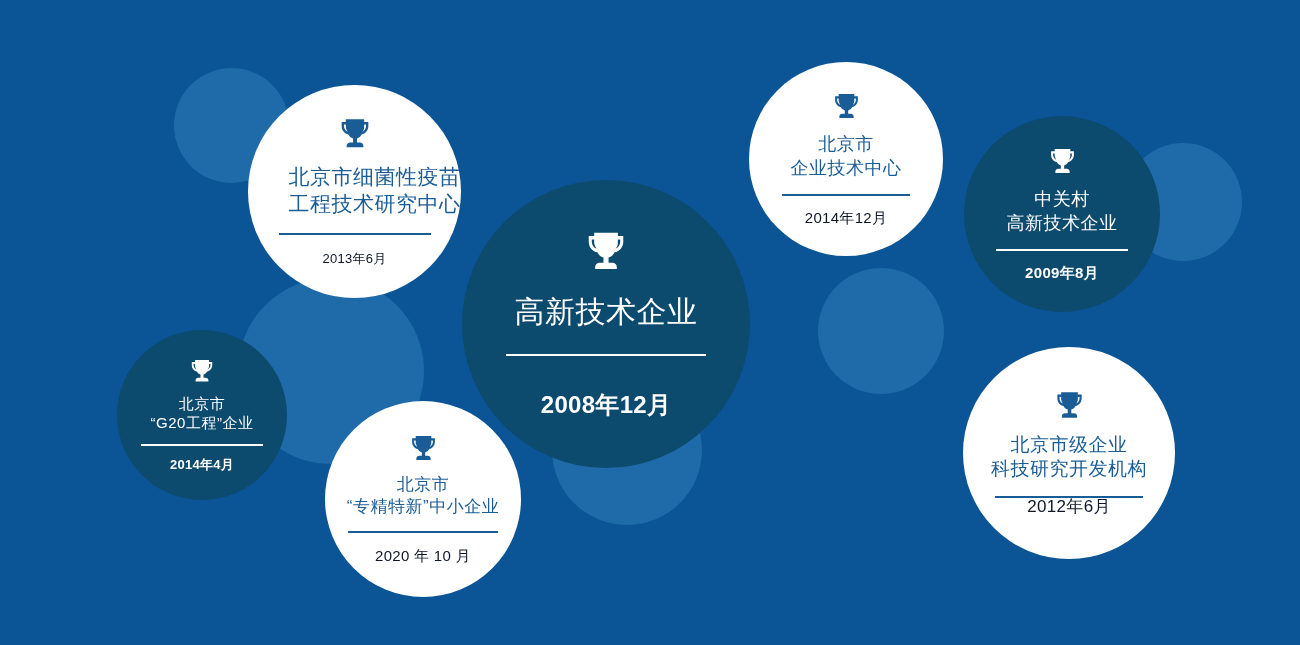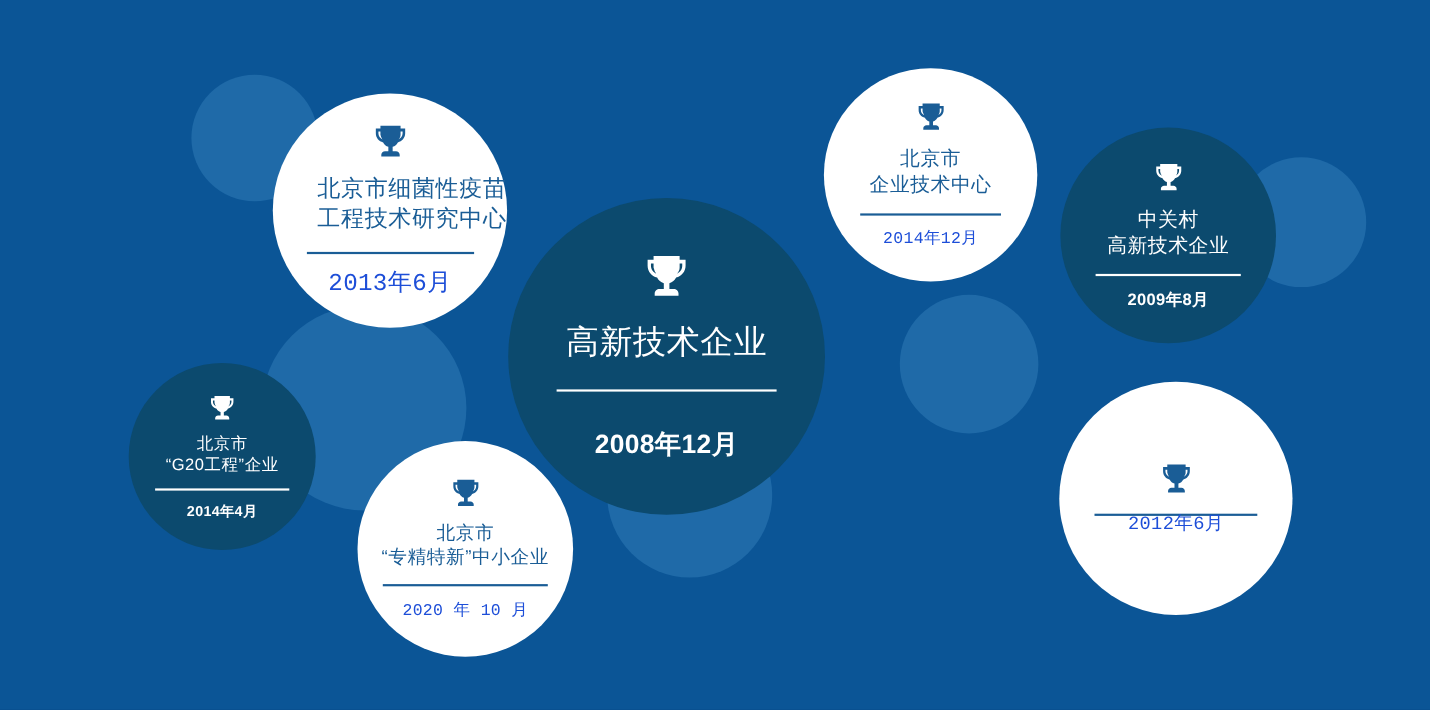--- a/index.html
+++ b/index.html
@@ -54,33 +54,33 @@
 
   .rule {
     height: 2px;
     border: 0;
     margin: 0;
   }
   .bubble.white .rule { background: #1a5d96; }
   .bubble.blue  .rule { background: #ffffff; }
 
   .date { line-height: 1; letter-spacing: 0.3px; }
-  .bubble.white .date { color: #1d4ed8; font-family: Liberation Mono, monospace; }
+  .bubble.white .date { color: #0f172a; }
   .bubble.blue  .date { color: #ffffff; font-weight: bold; }
 
   
   #b-center { left: 462px; top: 180px; width: 288px; height: 288px; }
   #b-center .title { font-size: 30px; margin-top: 18px; }
   #b-center .rule  { width: 200px; margin-top: 22px; }
   #b-center .date  { font-size: 24px; margin-top: 37px; }
 
   #b-vaccine { left: 248px; top: 85px; width: 213px; height: 213px; }
   #b-vaccine .title { font-size: 21px; margin-top: 12px; margin-left: 40px; }
   #b-vaccine .rule  { width: 152px; margin-top: 16px; }
-  #b-vaccine .date  { font-size: 22px; margin-top: 17px; }
+  #b-vaccine .date  { font-size: 13px; margin-top: 17px; }
 
   #b-tech-center { left: 749px; top: 62px; width: 194px; height: 194px; }
   #b-tech-center .title { font-size: 18px; margin-top: 11px; }
   #b-tech-center .rule  { width: 128px; margin-top: 14px; }
   #b-tech-center .date  { font-size: 15px; margin-top: 14px; }
 
   #b-zgc { left: 964px; top: 116px; width: 196px; height: 196px; }
   #b-zgc .title { font-size: 18px; margin-top: 11px; }
   #b-zgc .rule  { width: 132px; margin-top: 14px; }
   #b-zgc .date  { font-size: 15px; margin-top: 14px; }
@@ -162,20 +162,22 @@
     <hr class="rule">
     <div class="date">2009年8月</div>
   </div>
 
   <div class="bubble white" id="b-rd-org">
     <span>
       <svg class="trophy" width="29" height="31" viewBox="0 0 24 26" aria-hidden="true">
         <path d="M5 1h14v2h3.2v3.3c0 3.1-2.2 5.7-5.1 6.3-.7 1.5-2 2.6-3.6 3v3.1h2.3c1.4 0 2.6 1.1 2.6 2.5v1.2H5.6v-1.2c0-1.4 1.2-2.5 2.6-2.5h2.3v-3.1c-1.6-.4-2.9-1.5-3.6-3C3.9 12 1.8 9.4 1.8 6.3V3H5V1zm0 4H3.6v1.3c0 1.9 1.2 3.5 2.8 4.2A8.6 8.6 0 0 1 5 7.2V5zm14 0v2.2c0 1.2-.5 2.4-1.4 3.3 1.6-.7 2.8-2.3 2.8-4.2V5H19z"></path>
       </svg>
     </span>
+    <div class="title">北京市级企业
+科技研究开发机构</div>
     <hr class="rule">
     <div class="date">2012年6月</div>
   </div>
 
 
   <div class="bubble white" id="b-sme">
     <span>
       <svg class="trophy" width="27" height="29" viewBox="0 0 24 26" aria-hidden="true">
         <path d="M5 1h14v2h3.2v3.3c0 3.1-2.2 5.7-5.1 6.3-.7 1.5-2 2.6-3.6 3v3.1h2.3c1.4 0 2.6 1.1 2.6 2.5v1.2H5.6v-1.2c0-1.4 1.2-2.5 2.6-2.5h2.3v-3.1c-1.6-.4-2.9-1.5-3.6-3C3.9 12 1.8 9.4 1.8 6.3V3H5V1zm0 4H3.6v1.3c0 1.9 1.2 3.5 2.8 4.2A8.6 8.6 0 0 1 5 7.2V5zm14 0v2.2c0 1.2-.5 2.4-1.4 3.3 1.6-.7 2.8-2.3 2.8-4.2V5H19z"></path>
       </svg>

